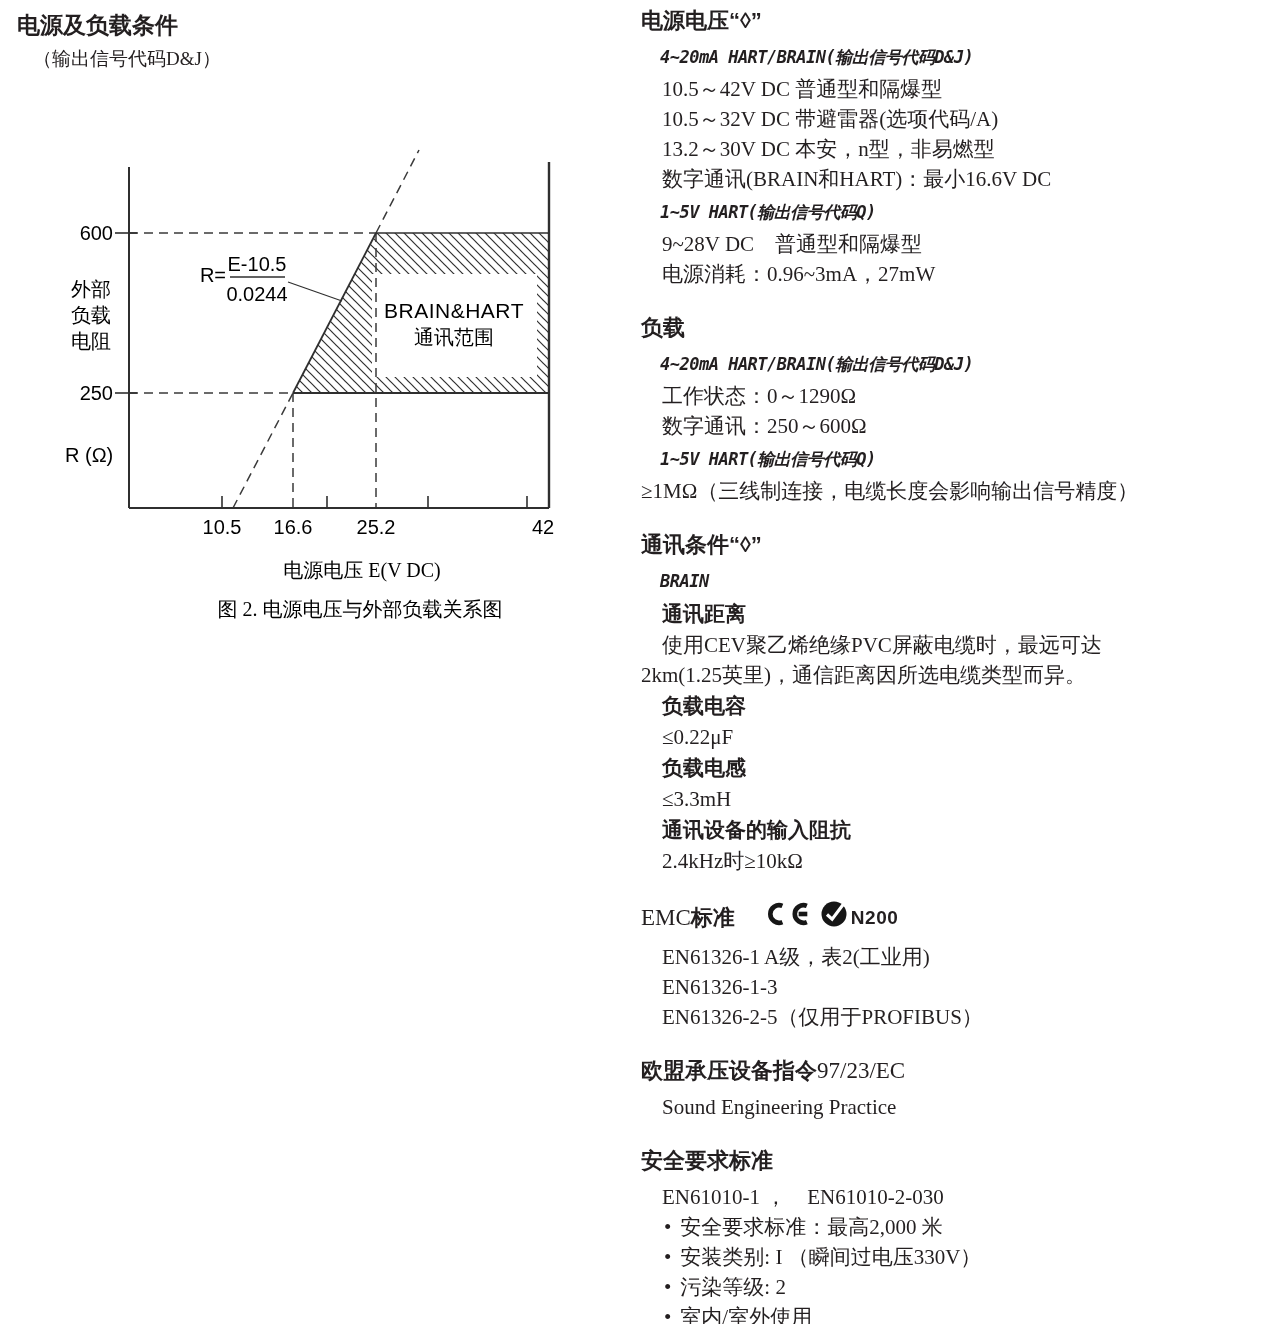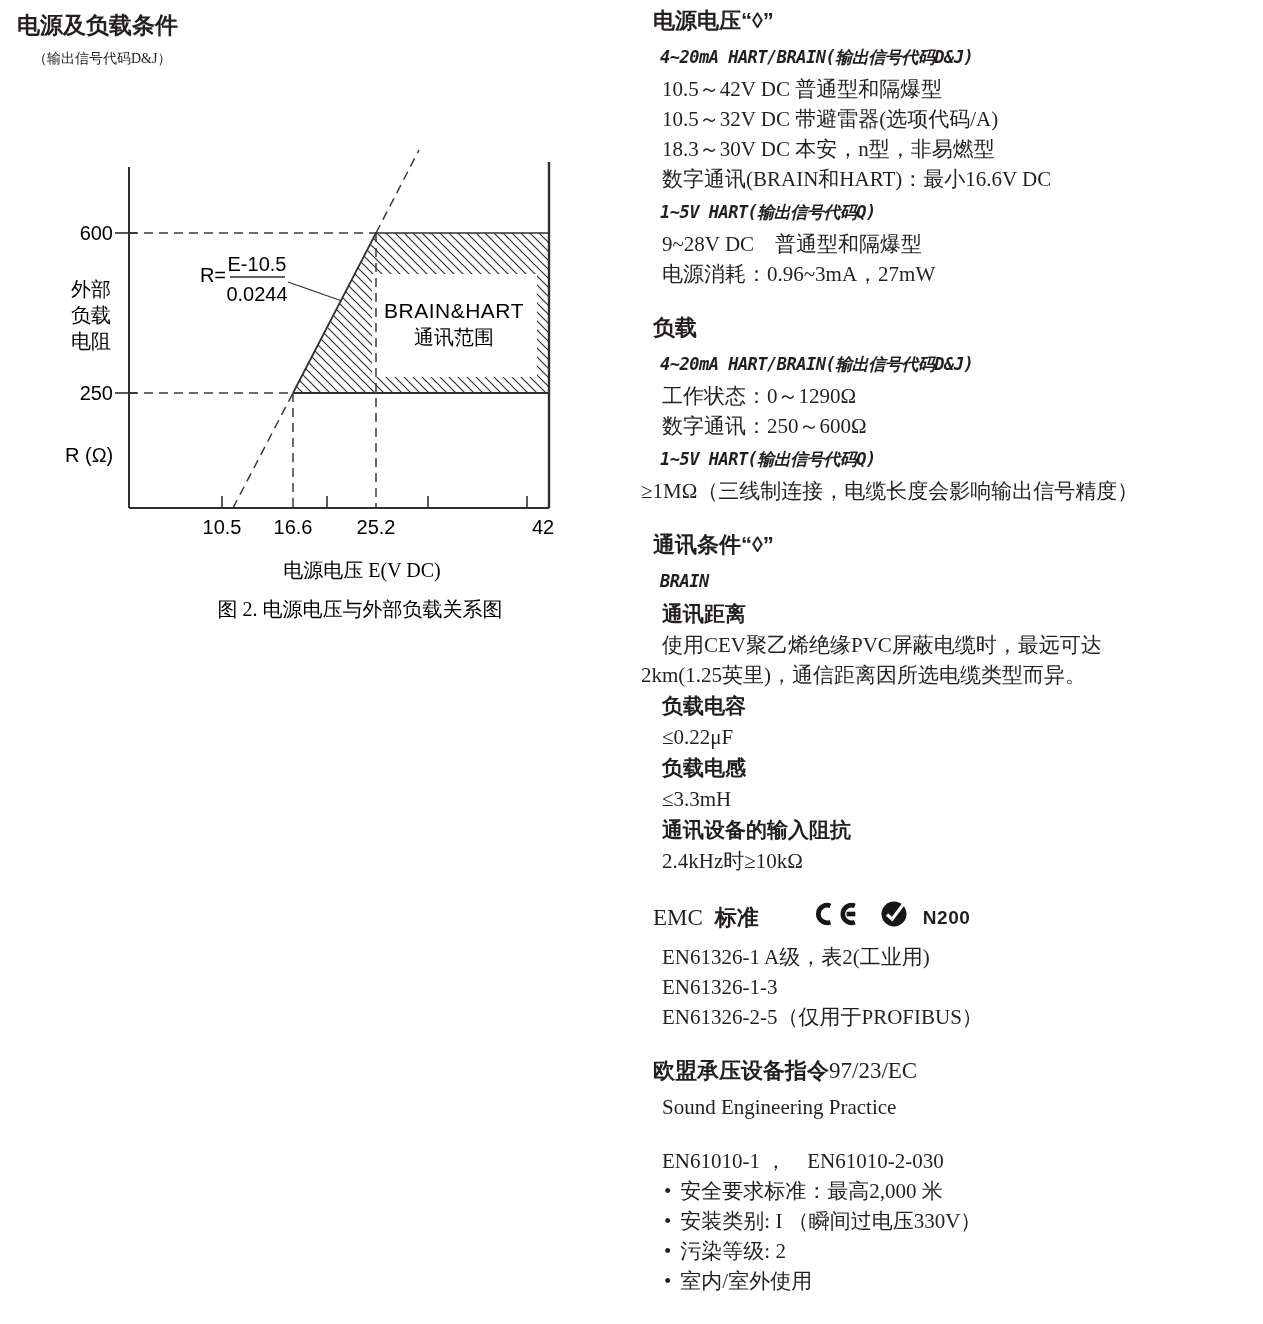--- a/index.html
+++ b/index.html
@@ -9,49 +9,49 @@
     font-family:"Liberation Serif","DejaVu Serif",serif;
   }
   .page{position:absolute;inset:0;background:#ffffff;}
 
   
   .left-col{position:absolute;left:13px;top:6px;width:590px;}
   .doc-title{
     font-family:"Liberation Sans","DejaVu Sans",sans-serif;
     font-weight:bold;font-size:23px;line-height:30px;margin:4px;
   }
-  .left-sub{margin-left:20px;font-size:14px;line-height:30px;}
+  .left-sub{margin-left:20px;font-size:19px;line-height:30px;}
 
   .figure-wrap{position:absolute;left:40px;top:130px;width:530px;height:510px;}
   .svg-sans{font-family:"Liberation Sans","DejaVu Sans",sans-serif;}
   .svg-serif{font-family:"Liberation Serif","DejaVu Serif",serif;}
 
   
   .right-col{position:absolute;left:641px;top:6px;width:612px;}
   .sec{margin-top:24px;}
   .sec:first-child{margin-top:0;}
   .sec h2{
     font-family:"Liberation Sans","DejaVu Sans",sans-serif;
-    font-weight:bold;font-size:22px;line-height:30px;margin:0 0 6px 12px;
+    font-weight:bold;font-size:22px;line-height:30px;margin:0 0 6px 0;
   }
   .h-latin{font-family:"Liberation Serif","DejaVu Serif",serif;font-weight:normal;font-size:23px;}
   .ln{font-size:21px;line-height:30px;padding-left:21px;}
   .flush{padding-left:0;}
   .mono{
     font-family:"DejaVu Sans Mono","Liberation Mono",monospace;
     font-weight:bold;font-size:17px;line-height:30px;letter-spacing:-0.5px;
     padding-left:19px;margin:3px 0 2px 0;font-style:italic;
   }
   .bold-cjk{
     font-family:"Liberation Sans","DejaVu Sans",sans-serif;
     font-weight:bold;font-size:21px;line-height:32px;padding-left:21px;
   }
   .bullet{display:flex;gap:9px;font-size:21px;line-height:30px;padding-left:23px;}
   .bullet .dot{flex:0 0 auto;}
-  .emc-head{display:flex;align-items:center;gap:12px;}
+  .emc-head{display:flex;align-items:center;gap:0;}
   .emc-gap{display:inline-block;width:28px;}
   .logo{display:inline-block;vertical-align:middle;}
   .ce-logo{margin-right:9px;}
   .n200{
     font-family:"Liberation Sans","DejaVu Sans",sans-serif;
     font-weight:bold;font-size:19px;letter-spacing:0.5px;margin-left:3px;
   }
 </style>
 </head>
 <body>
@@ -125,21 +125,21 @@
     </svg>
   </div>
 
   <div class="right-col">
 
     <div class="sec">
       <h2>电源电压“◊”</h2>
       <div class="mono">4~20mA HART/BRAIN(输出信号代码D&amp;J)</div>
       <div class="ln">10.5～42V DC 普通型和隔爆型</div>
       <div class="ln">10.5～32V DC 带避雷器(选项代码/A)</div>
-      <div class="ln">18.3～30V DC 本安，n型，非易燃型</div>
+      <div class="ln">13.2～30V DC 本安，n型，非易燃型</div>
       <div class="ln">数字通讯(BRAIN和HART)：最小16.6V DC</div>
       <div class="mono">1~5V HART(输出信号代码Q)</div>
       <div class="ln">9~28V DC　普通型和隔爆型</div>
       <div class="ln">电源消耗：0.96~3mA，27mW</div>
     </div>
 
     <div class="sec">
       <h2>负载</h2>
       <div class="mono">4~20mA HART/BRAIN(输出信号代码D&amp;J)</div>
       <div class="ln">工作状态：0～1290Ω</div>
@@ -186,20 +186,21 @@
       <div class="ln">EN61326-1-3</div>
       <div class="ln">EN61326-2-5（仅用于PROFIBUS）</div>
     </div>
 
     <div class="sec">
       <h2><span>欧盟承压设备指令</span><span class="h-latin">97/23/EC</span></h2>
       <div class="ln">Sound Engineering Practice</div>
     </div>
 
     <div class="sec">
+      <h2>安全要求标准</h2>
       <div class="ln">EN61010-1 ，　EN61010-2-030</div>
       <div class="bullet">
         <span class="dot">•</span>
         <span>安全要求标准：最高2,000 米</span>
       </div>
       <div class="bullet">
         <span class="dot">•</span>
         <span>安装类别: I （瞬间过电压330V）</span>
       </div>
       <div class="bullet">

